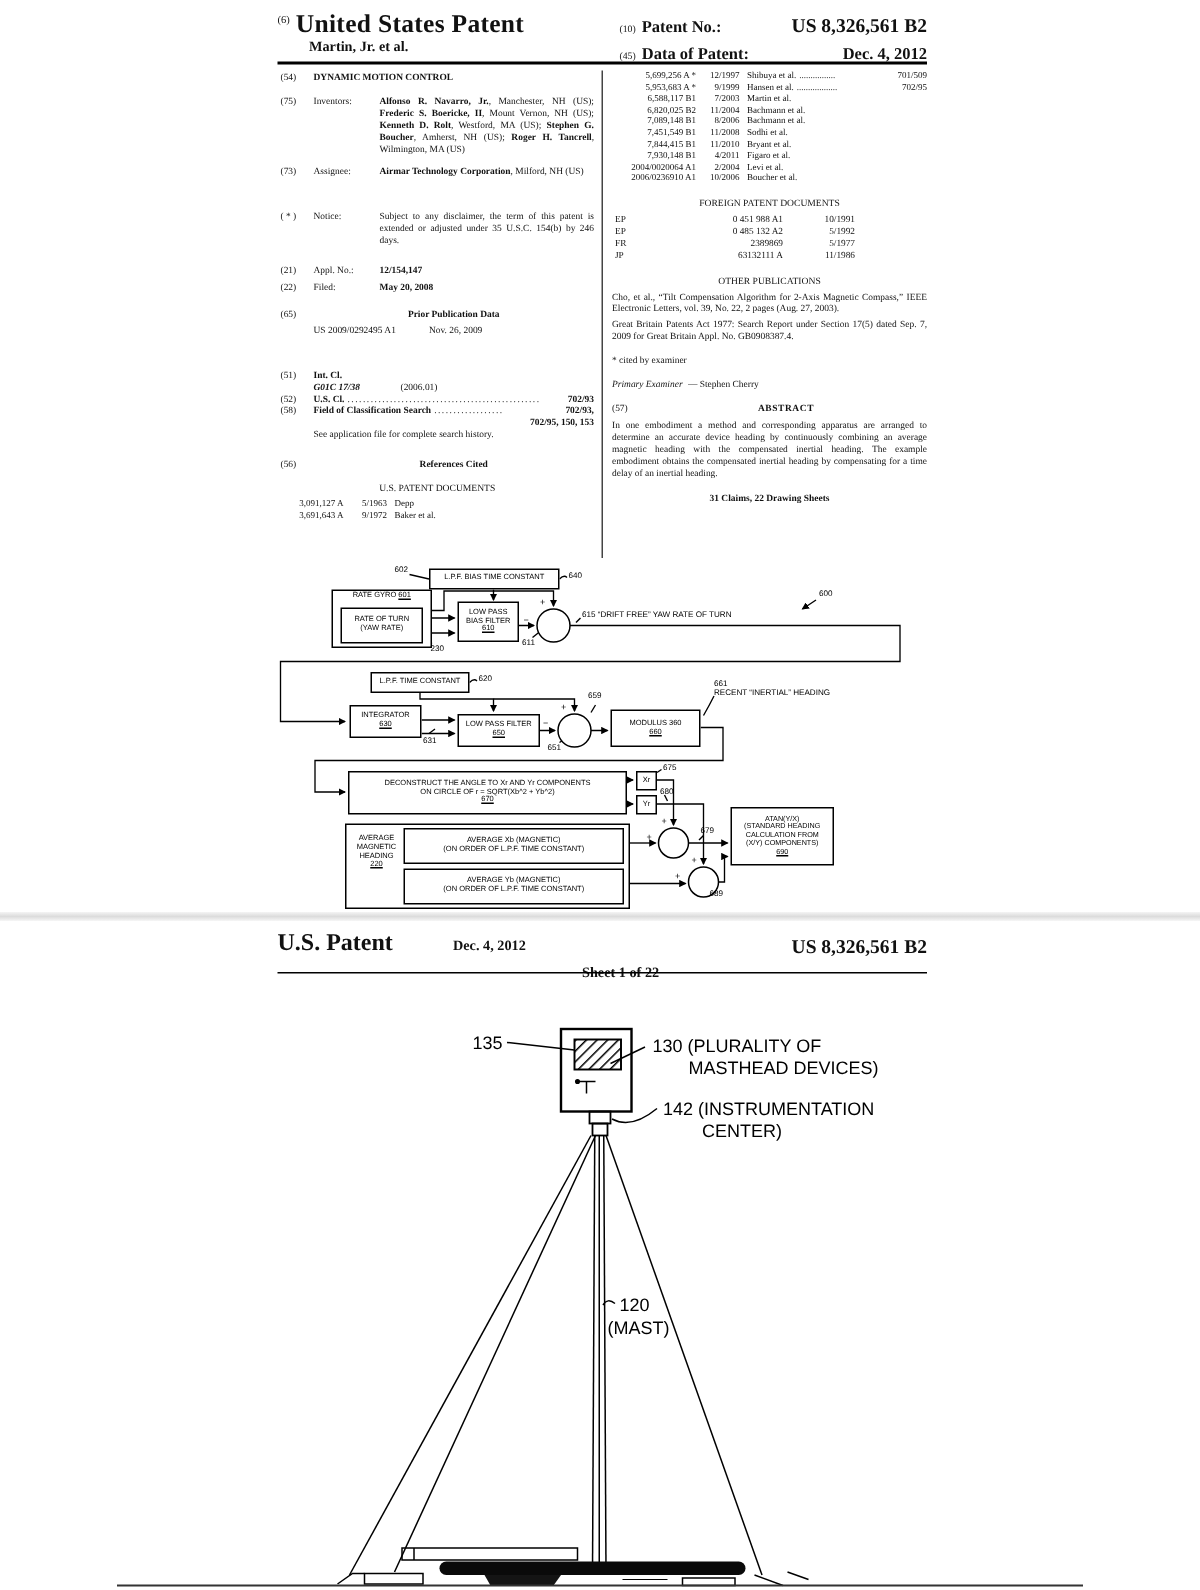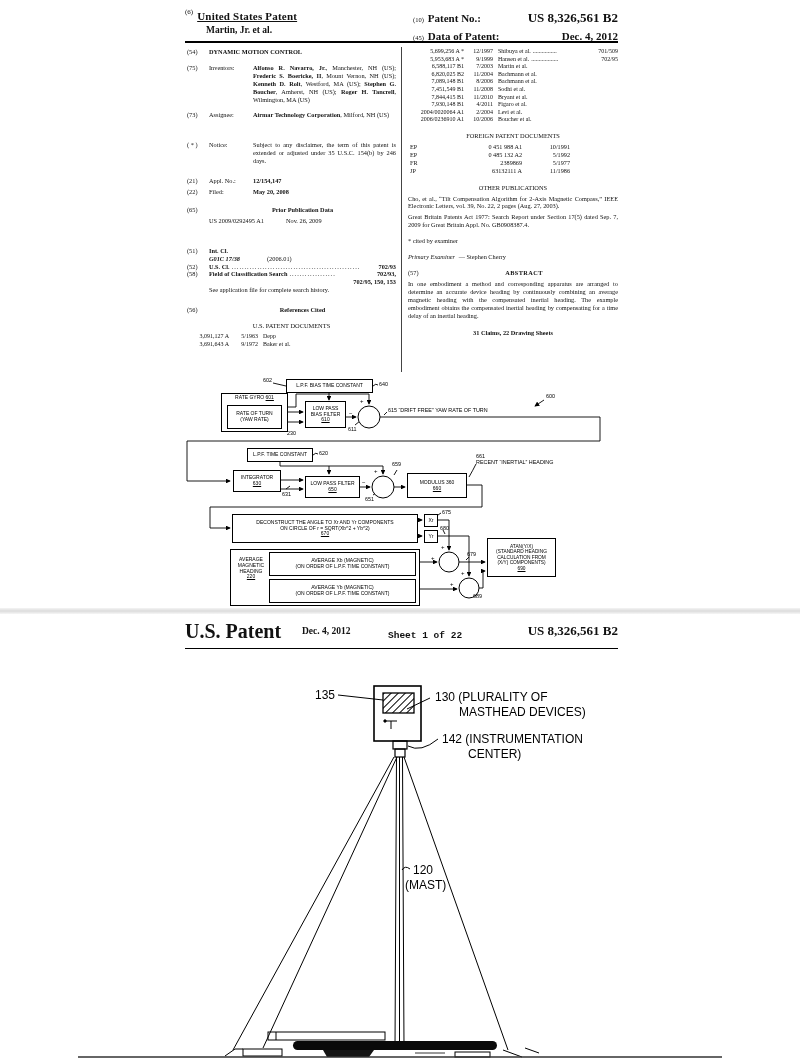--- a/index.html
+++ b/index.html
@@ -2,21 +2,21 @@
 <html><head>
 <meta charset="utf-8">
 <style>
   html,body{margin:0;padding:0;background:#fff;}
   #page{position:relative;width:800px;height:1060px;background:#ffffff;overflow:hidden;
         font-family:"Liberation Serif",serif;color:#111;}
   
   #p1-header{position:absolute;left:185px;top:6px;width:433px;}
   .h1-left{position:absolute;left:0;top:0;width:225px;}
   .c12{font-size:7px;vertical-align:6px;}
-  .h1-title{font-size:11px;font-weight:bold;letter-spacing:.2px;text-decoration:underline;}
+  .h1-title{font-size:17px;font-weight:bold;letter-spacing:.2px;}
   .h1-by{font-size:9.5px;font-weight:bold;margin-left:21px;margin-top:1px;}
   .h1-right{position:absolute;right:0;top:2px;width:205px;}
   .h1r-row{display:flex;justify-content:space-between;align-items:baseline;}
   .h1r-code{font-size:6.5px;}
   .h1r-lbl{font-size:11px;font-weight:bold;}
   .h1r-pn{font-size:13px;font-weight:bold;}
   .h1r-dp{font-size:11px;font-weight:bold;}
   .rule-thick{position:absolute;left:185px;top:41px;width:433px;height:2px;background:#000;}
   .col-divider{position:absolute;left:401px;top:47px;width:1px;height:325px;background:#444;}
   
@@ -52,23 +52,23 @@
   .dbox{position:absolute;border:1.1px solid #000;background:#fff;display:flex;flex-direction:column;
         align-items:center;justify-content:center;text-align:center;
         font-size:5px;line-height:5.8px;color:#000;box-sizing:border-box;}
   .dbold{border-width:1.8px;}
   .unum{text-decoration:underline;}
   .dnum{position:absolute;font-size:5.4px;color:#000;white-space:nowrap;}
   
   #pagebreak{position:absolute;left:0;top:608px;width:800px;height:6px;
              background:linear-gradient(#f4f4f4,#dcdcdc 50%,#f6f6f6);}
   #p2-header{position:absolute;left:185px;top:620px;width:433px;height:26px;}
-  .h2-title{position:absolute;left:0;top:0;font-size:20px;font-weight:bold;}
+  .h2-title{position:absolute;left:0;top:0;font-size:16px;font-weight:bold;}
   .h2-date{position:absolute;left:117px;top:6px;font-size:9.5px;font-weight:bold;}
-  .h2-sheet{position:absolute;left:203px;top:10px;font-size:9.5px;font-weight:bold;font-family:Liberation Mono, monospace;}
+  .h2-sheet{position:absolute;left:203px;top:24px;font-size:9.5px;font-weight:bold;}
   .h2-pn{position:absolute;right:0;top:3px;font-size:13px;font-weight:bold;}
   .rule-thin{position:absolute;left:185px;top:648px;width:433px;height:1px;background:#000;}
   
   #boat{position:absolute;left:75px;top:655px;}
   .figtext{font-family:"Liberation Sans","DejaVu Sans",sans-serif;font-size:12px;fill:#000;}
 </style>
 </head>
 <body>
 
 <div id="page">

